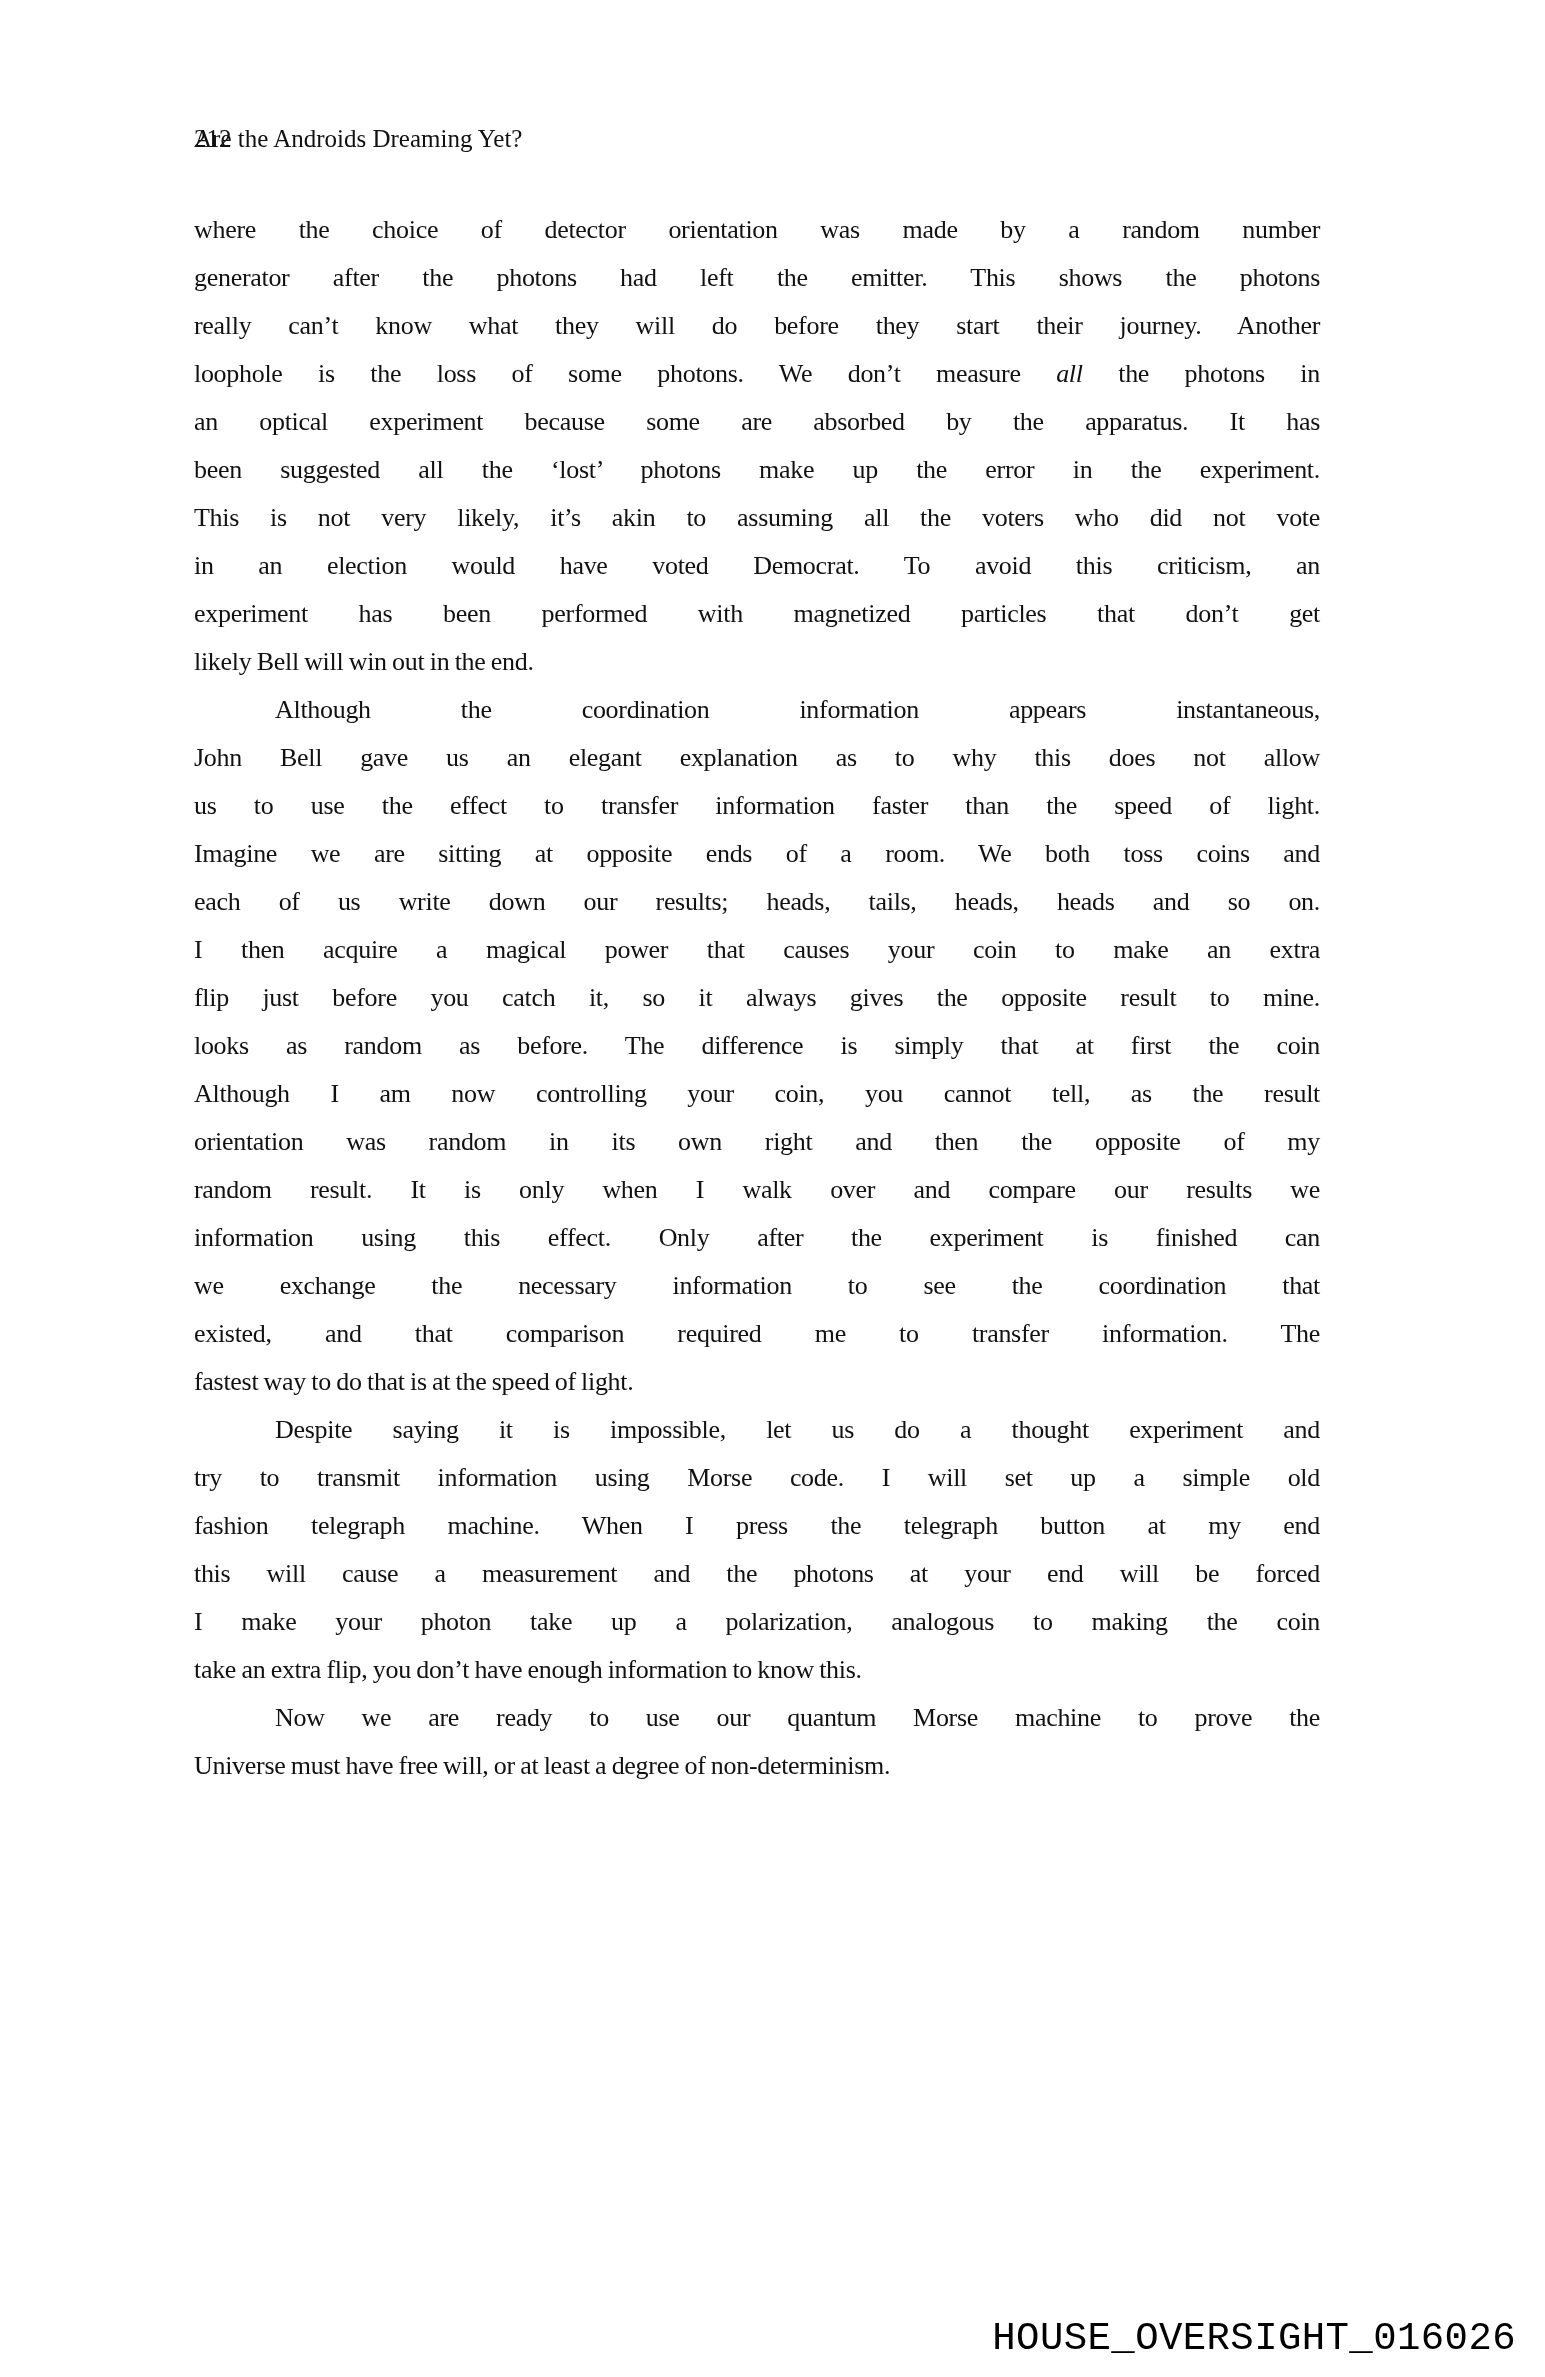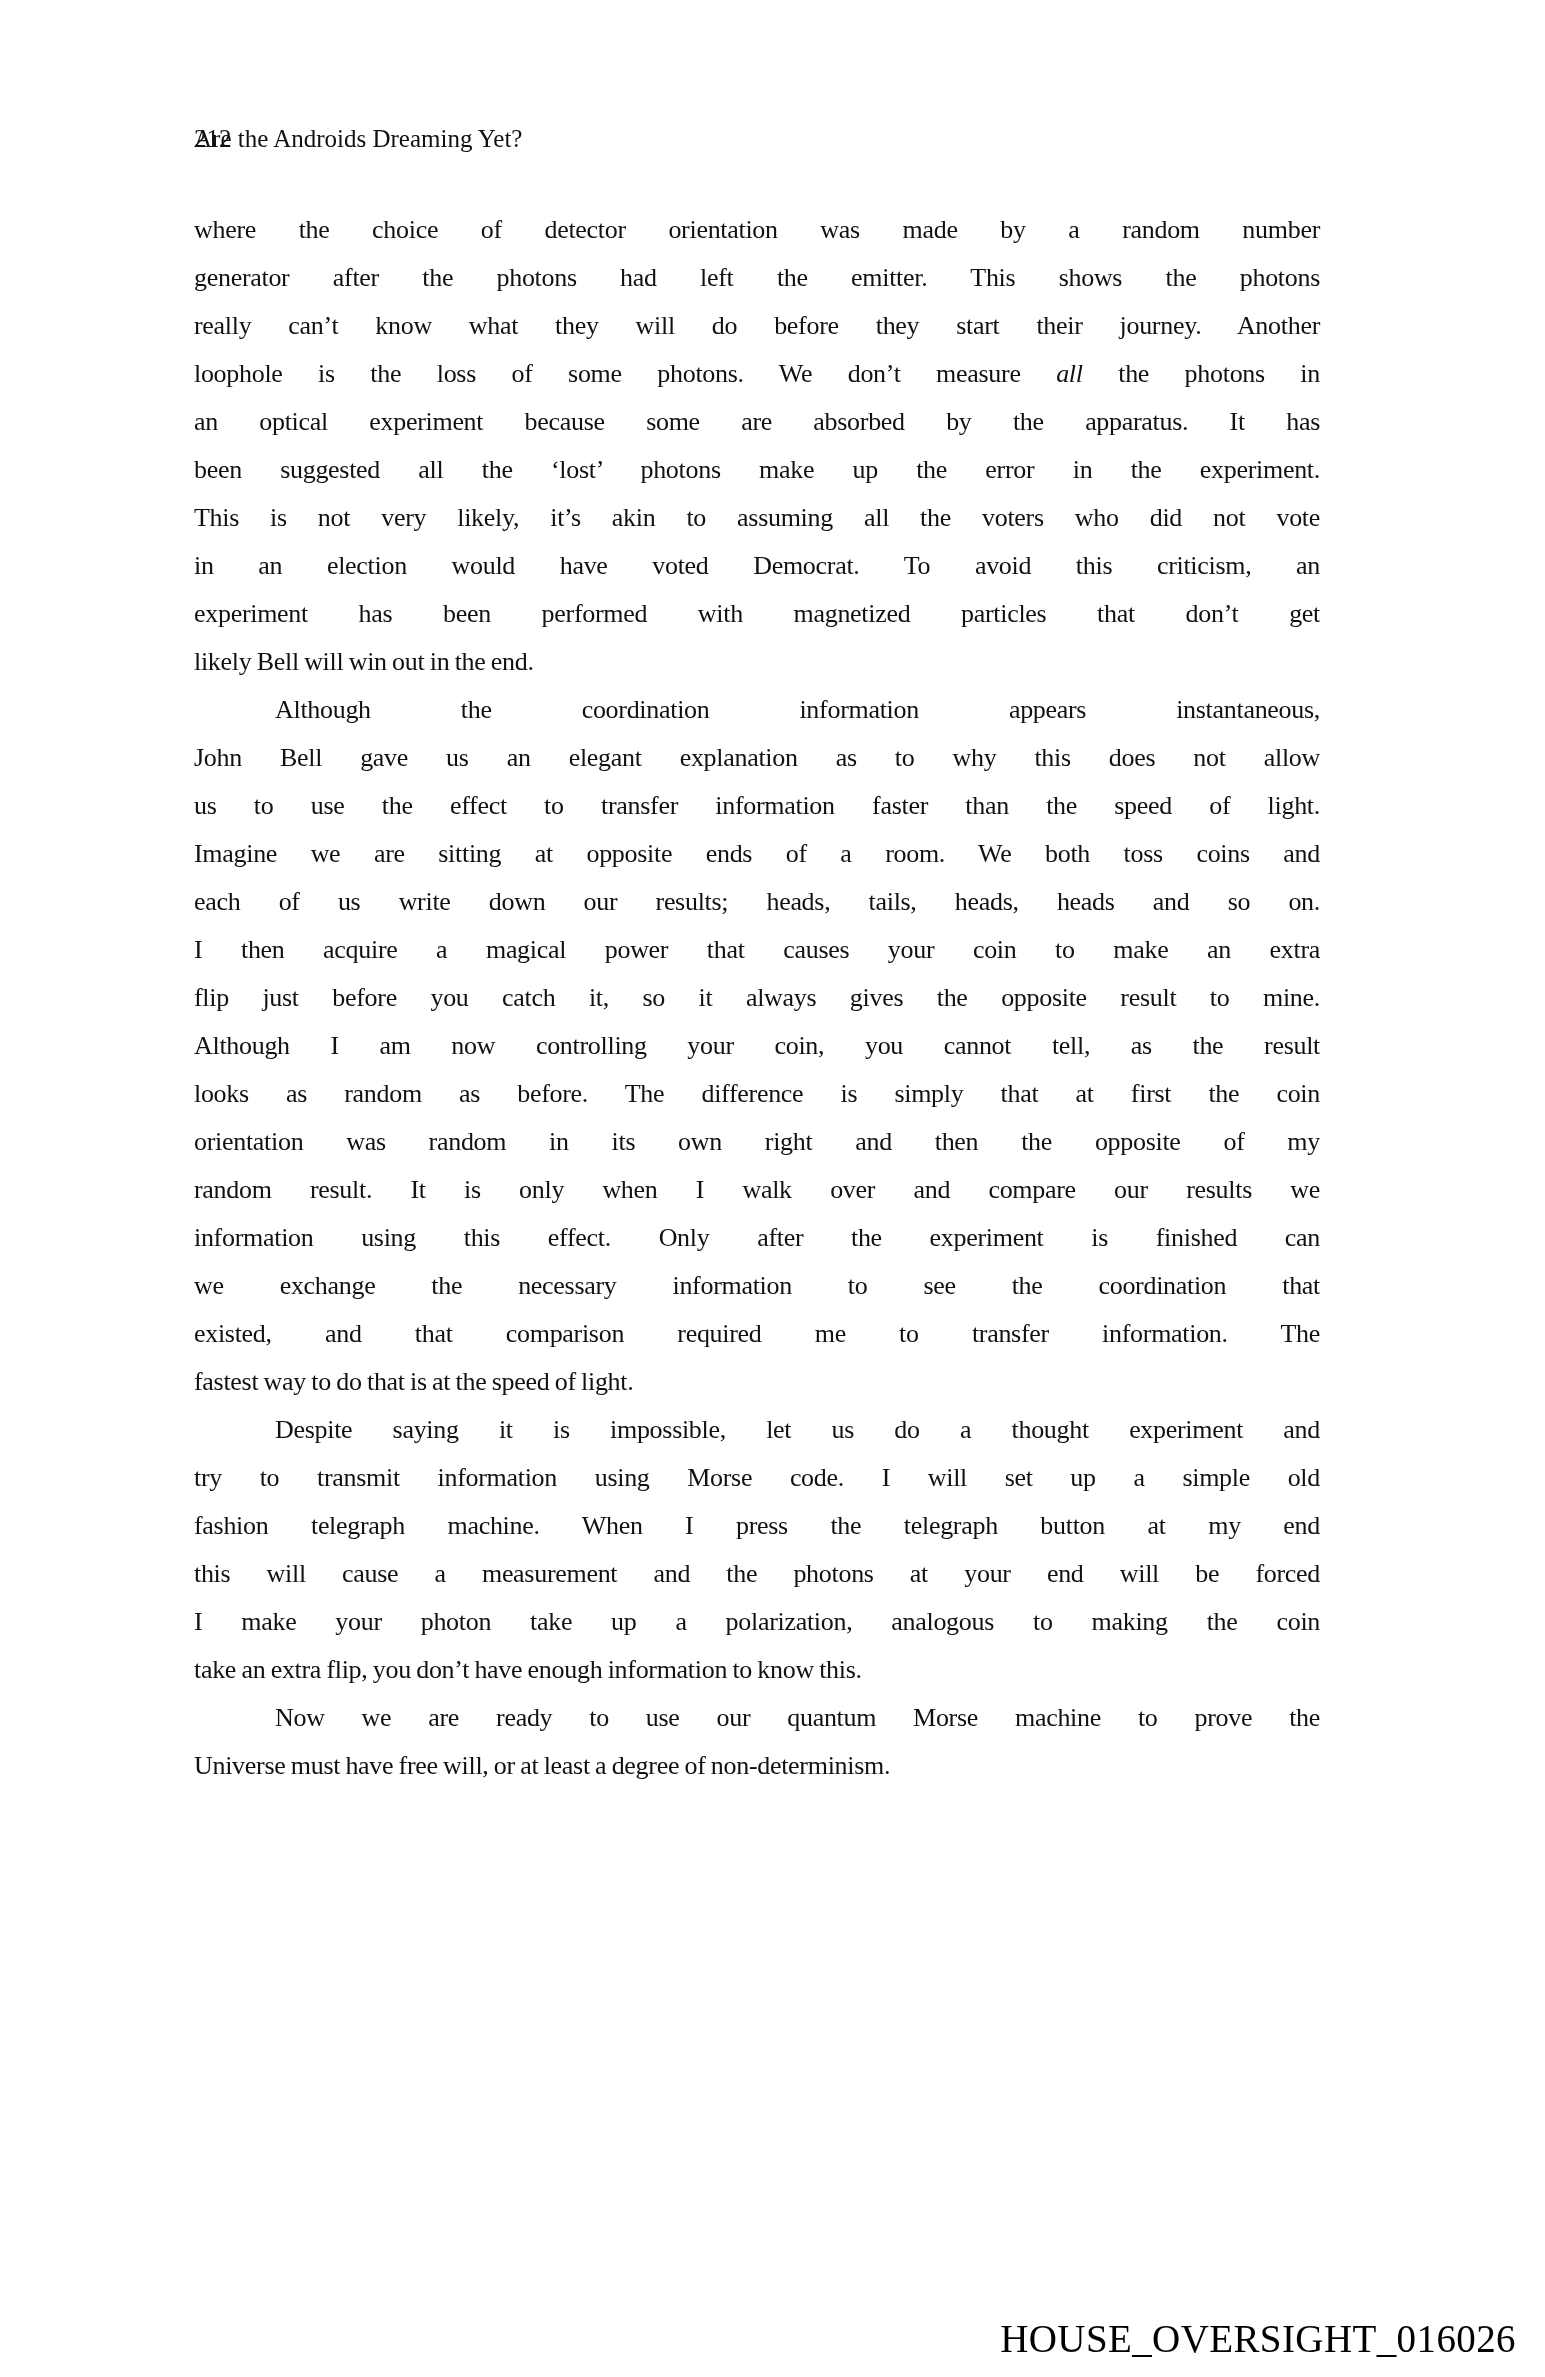--- a/index.html
+++ b/index.html
@@ -42,21 +42,21 @@
     word-spacing: -0.9px;
     letter-spacing: -0.3px;
   }
   .line.last { text-align-last: left; }
   .line.indent { padding-left: 81px; }
   .line em { font-style: italic; }
   .bates {
     position: absolute;
     right: 29px;
     top: 2315px;
-    font-family: Liberation Serif, serif;
+    font-family: Liberation Mono, monospace;
     font-size: 39px;
     line-height: 48px;
     color: #000000;
     letter-spacing: 0.4px;
     text-align: center;
   }
 </style>
 </head>
 <body>
 
@@ -79,22 +79,22 @@
       <span class="line last">likely Bell will win out in the end.</span>
     </div>
     <div>
       <span class="line indent">Although the coordination information appears instantaneous,</span>
       <span class="line">John Bell gave us an elegant explanation as to why this does not allow</span>
       <span class="line">us to use the effect to transfer information faster than the speed of light.</span>
       <span class="line">Imagine we are sitting at opposite ends of a room. We both toss coins and</span>
       <span class="line">each of us write down our results; heads, tails, heads, heads and so on.</span>
       <span class="line">I then acquire a magical power that causes your coin to make an extra</span>
       <span class="line">flip just before you catch it, so it always gives the opposite result to mine.</span>
+      <span class="line">looks as random as before. The difference is simply that at first the coin</span>
       <span class="line">Although I am now controlling your coin, you cannot tell, as the result</span>
-      <span class="line">looks as random as before. The difference is simply that at first the coin</span>
       <span class="line">orientation was random in its own right and then the opposite of my</span>
       <span class="line">random result. It is only when I walk over and compare our results we</span>
       <span class="line">information using this effect. Only after the experiment is finished can</span>
       <span class="line">we exchange the necessary information to see the coordination that</span>
       <span class="line">existed, and that comparison required me to transfer information. The</span>
       <span class="line last">fastest way to do that is at the speed of light.</span>
     </div>
     <div>
       <span class="line indent">Despite saying it is impossible, let us do a thought experiment and</span>
       <span class="line">try to transmit information using Morse code. I will set up a simple old</span>

